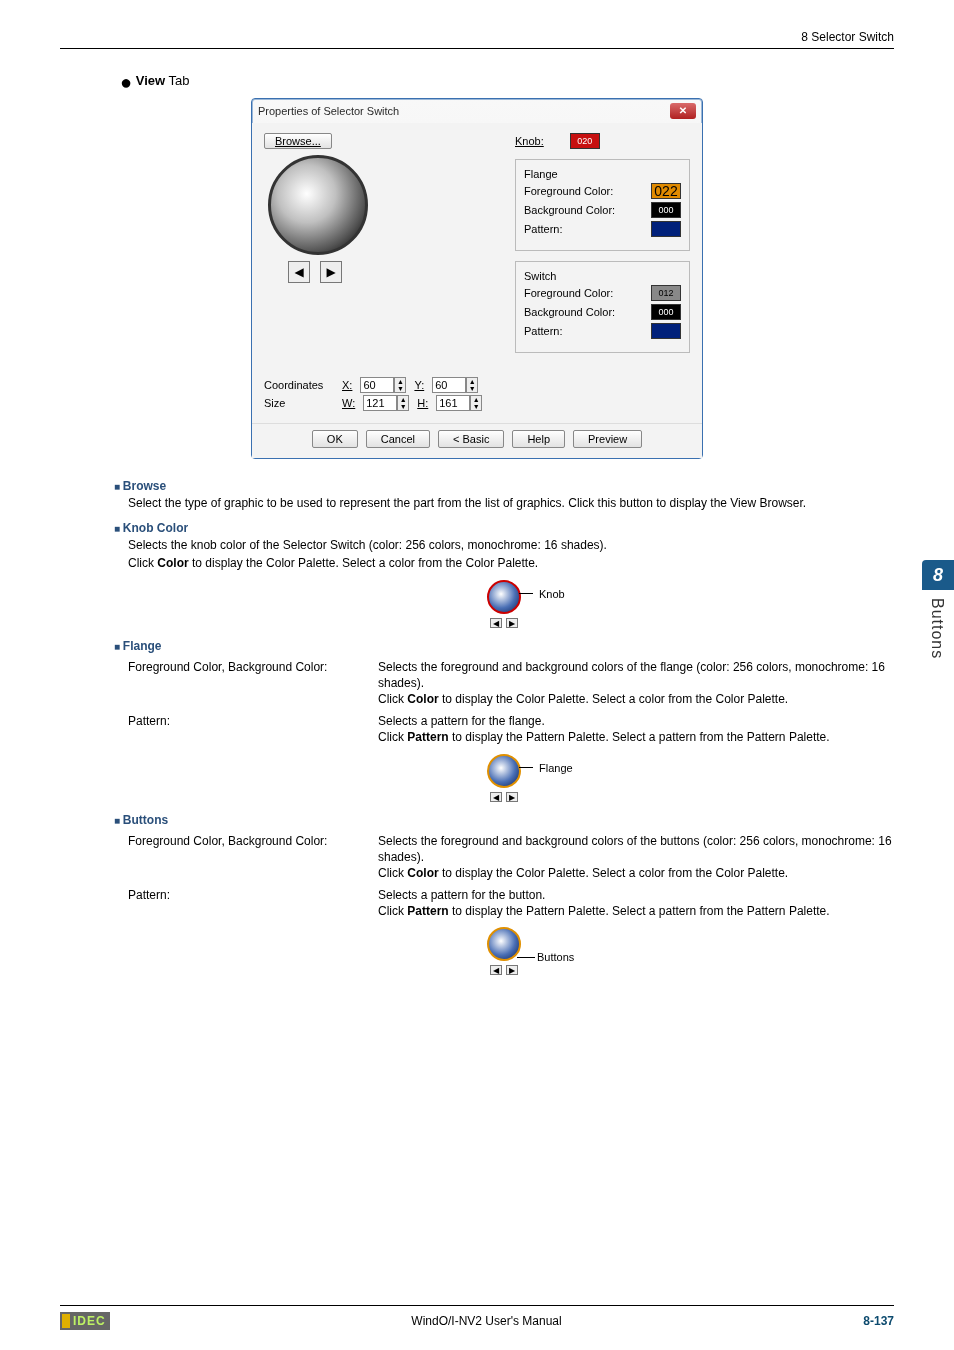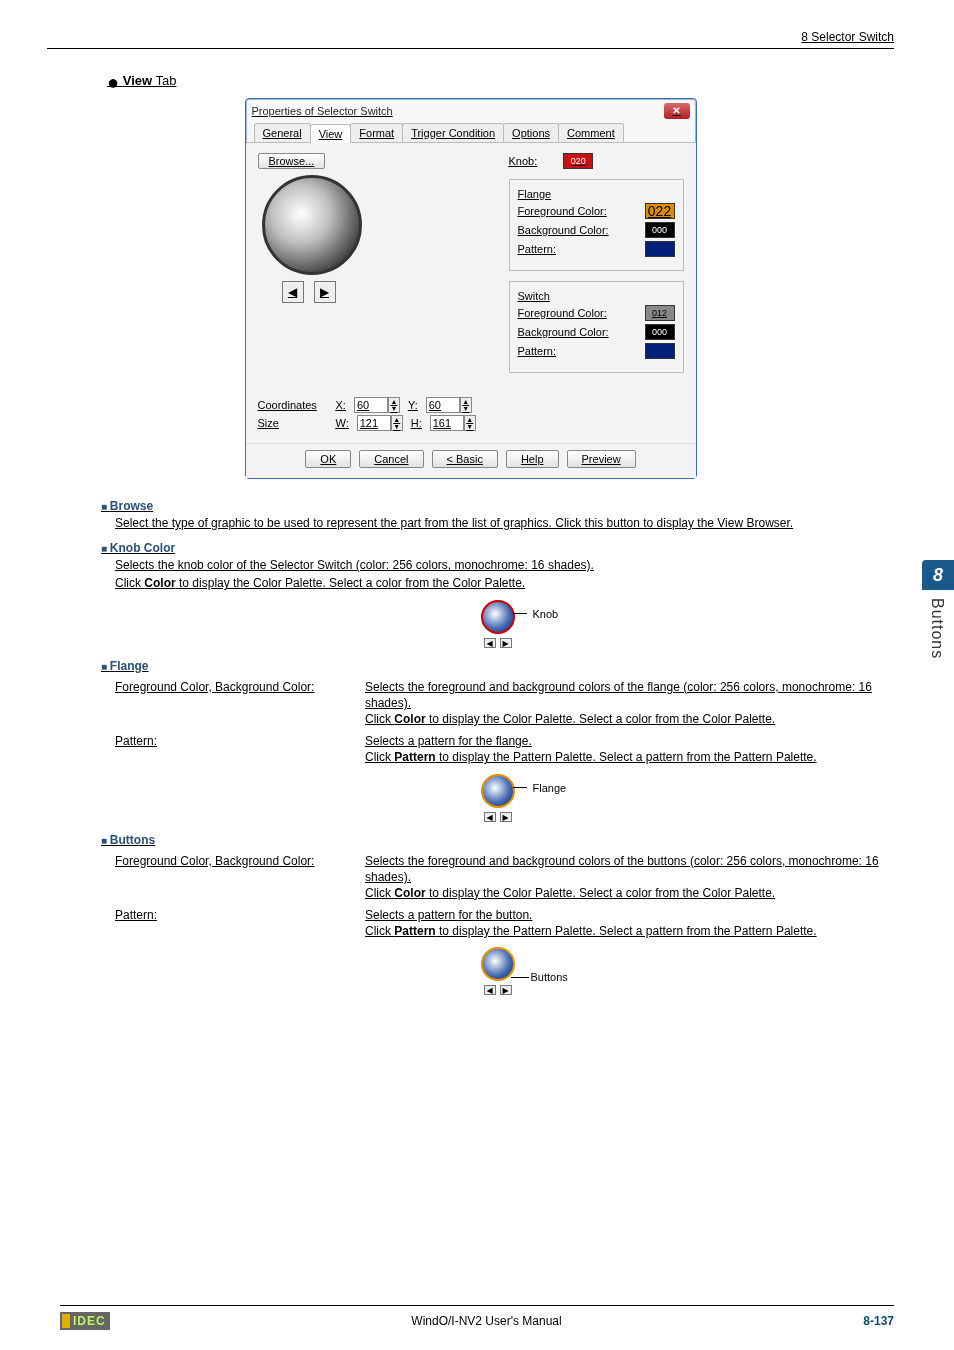--- a/index.html
+++ b/index.html
@@ -6,24 +6,23 @@
   body {
     font-family: Arial, Helvetica, sans-serif;
     font-size: 12px;
     color: #000;
     background: #fff;
     width: 954px;
     height: 1350px;
     position: relative;
   }
   .page {
-    padding: 30px 60px 20px 47px;
+    padding: 30px 60px 20px 60px;
     position: relative;
     height: 100%;
-    text-decoration: underline;
   }
   .header-line {
     border-bottom: 1px solid #000;
     padding-bottom: 4px;
     text-align: right;
     font-size: 12px;
     margin-bottom: 24px;
   }
   .bullet-title { font-size: 13px; margin: 8px 0 10px 60px; }
   .bullet-title .dot { font-size: 20px; vertical-align: middle; line-height: 0; }
@@ -170,28 +169,20 @@
 
   <div class="bullet-title">
     <span class="dot">●</span>
     <b>View</b><span> Tab</span>
   </div>
 
   <div class="dialog">
     <div class="titlebar">
       <span>Properties of Selector Switch</span>
       <span class="closebtn">✕</span>
-    </div>
-    <div class="tabs">
-      <div class="tab">General</div>
-      <div class="tab active">View</div>
-      <div class="tab">Format</div>
-      <div class="tab">Trigger Condition</div>
-      <div class="tab">Options</div>
-      <div class="tab">Comment</div>
     </div>
     <div class="dlg-body">
       <div class="leftcol">
         <button class="browse-btn"><u>Browse...</u></button>
         <div class="preview-box">
           <div class="knob-circle"></div>
           <div class="nav-arrows">
             <div class="arrow-btn">◀</div>
             <div class="arrow-btn">▶</div>
           </div>

